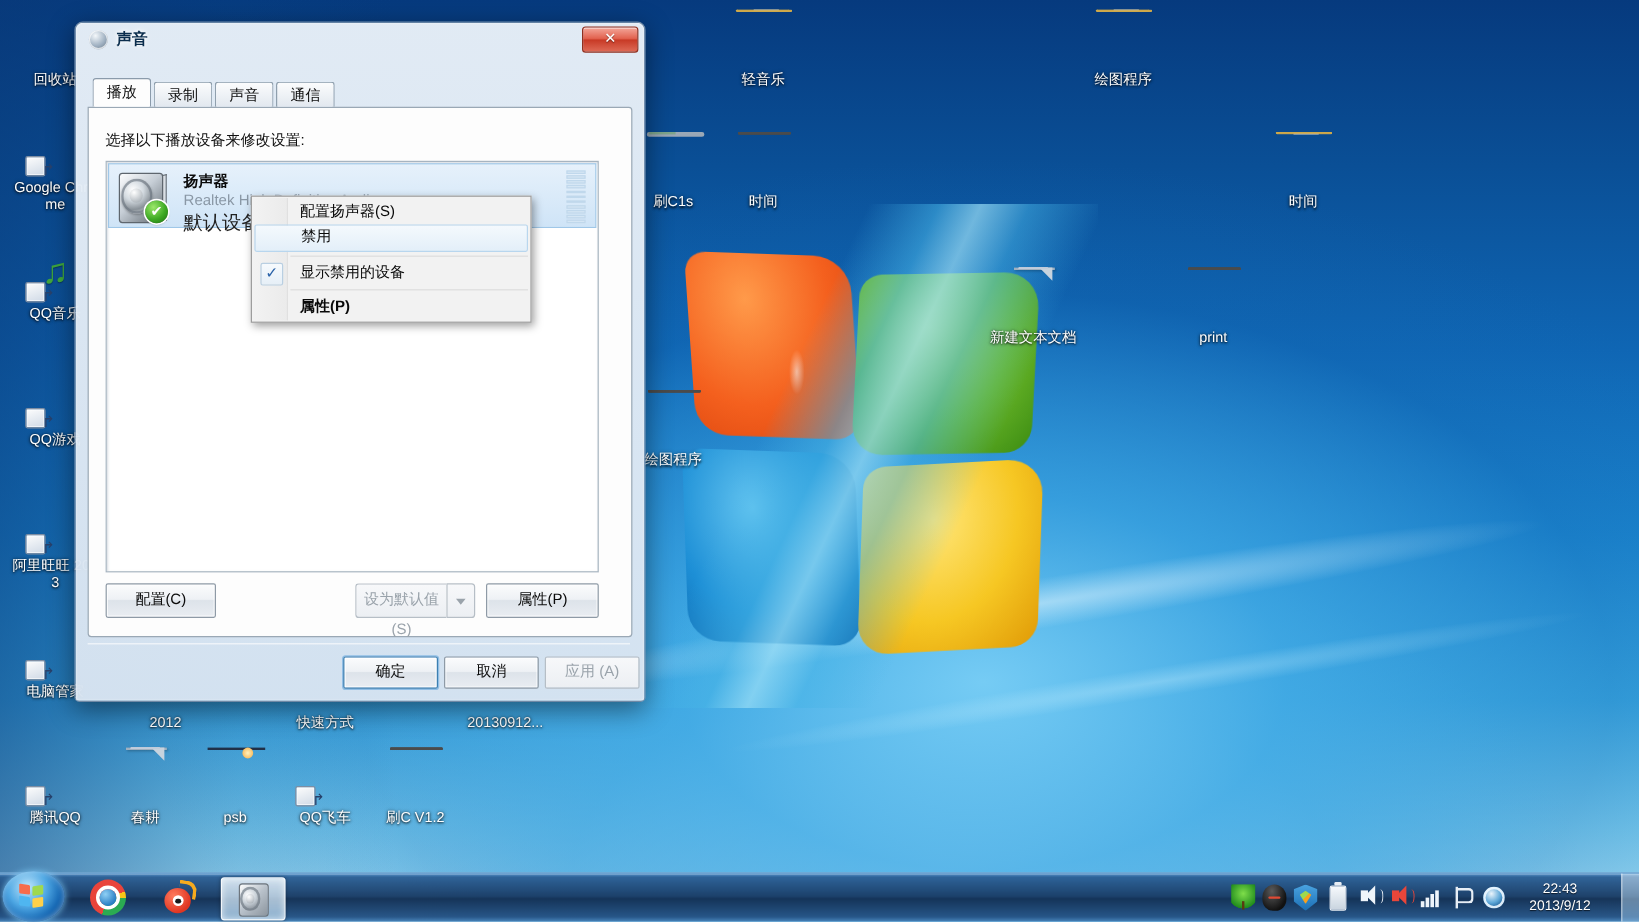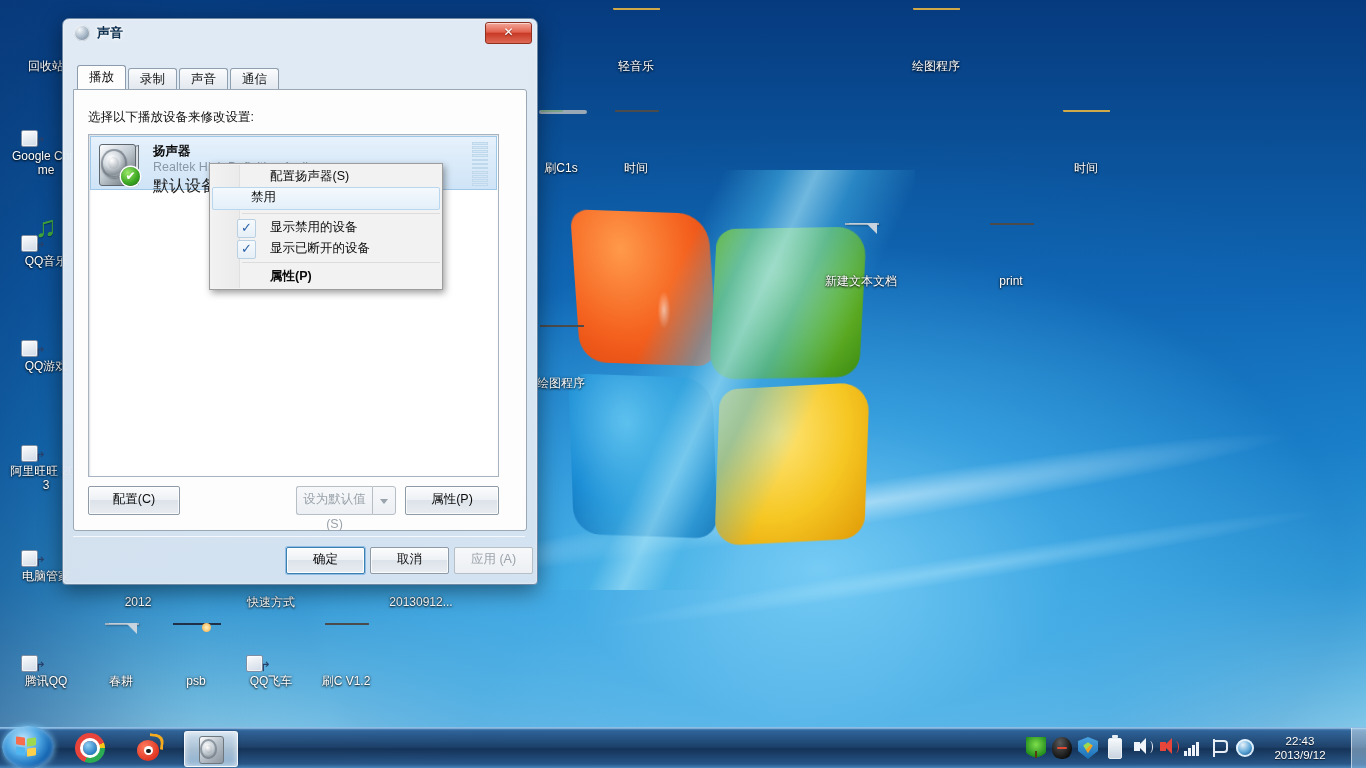--- a/index.html
+++ b/index.html
@@ -413,21 +413,21 @@
     position:absolute; left:209px; top:163px; width:232px;
     background:#f2f2f2; border:1px solid #9d9d9d;
     box-shadow: 2px 3px 7px rgba(0,0,0,0.38);
     font-size:12.5px; color:#0a0a0a; z-index:20; padding:2px 0;
   }
   #ctx-menu .gutter {
     position:absolute; left:1px; top:1px; bottom:1px; width:28px;
     background: linear-gradient(90deg,#f2f2f2,#ebebeb);
     border-right:1px solid #e0e0e0;
   }
-  .mi { position:relative; height:21px; line-height:21px; padding-left:40px; cursor:pointer; z-index:2;margin-left:20px; }
+  .mi { position:relative; height:21px; line-height:21px; padding-left:40px; cursor:pointer; z-index:2; }
   .mi.disabled { color:#9c9c9c; cursor:default; }
   .mi.bold { font-weight:bold; }
   .mi.highlight {
     background: linear-gradient(180deg,#f4f9fd,#e3eff9);
     border:1px solid #b8d6ee; border-radius:2px; margin:0 2px; padding-left:38px;
     height:21px; line-height:19px;
   }
   .mi .tick {
     position:absolute; left:7px; top:2px; width:17px; height:17px;
     background: linear-gradient(180deg,#f6fafd,#e6eff7);
@@ -748,21 +748,20 @@
   </div>
 </div>
 
 <div id="ctx-menu">
   <div class="gutter"></div>
   <div id="ctx-items">
       <div class="mi"><span>配置扬声器(S)</span></div>
       <div class="mi highlight"><span>禁用</span></div>
       <div class="msep"></div>
       <div class="mi"><span class="tick"></span><span>显示禁用的设备</span></div>
-      <div class="mi"><span class="tick"></span><span>显示已断开的设备</span></div>
       <div class="msep"></div>
       <div class="mi bold"><span>属性(P)</span></div>
     </div>
 </div>
 
 <div id="taskbar">
   <div id="start-orb">
     <div class="flag">
       <span class="q q1"></span>
         <span class="q q2"></span>

